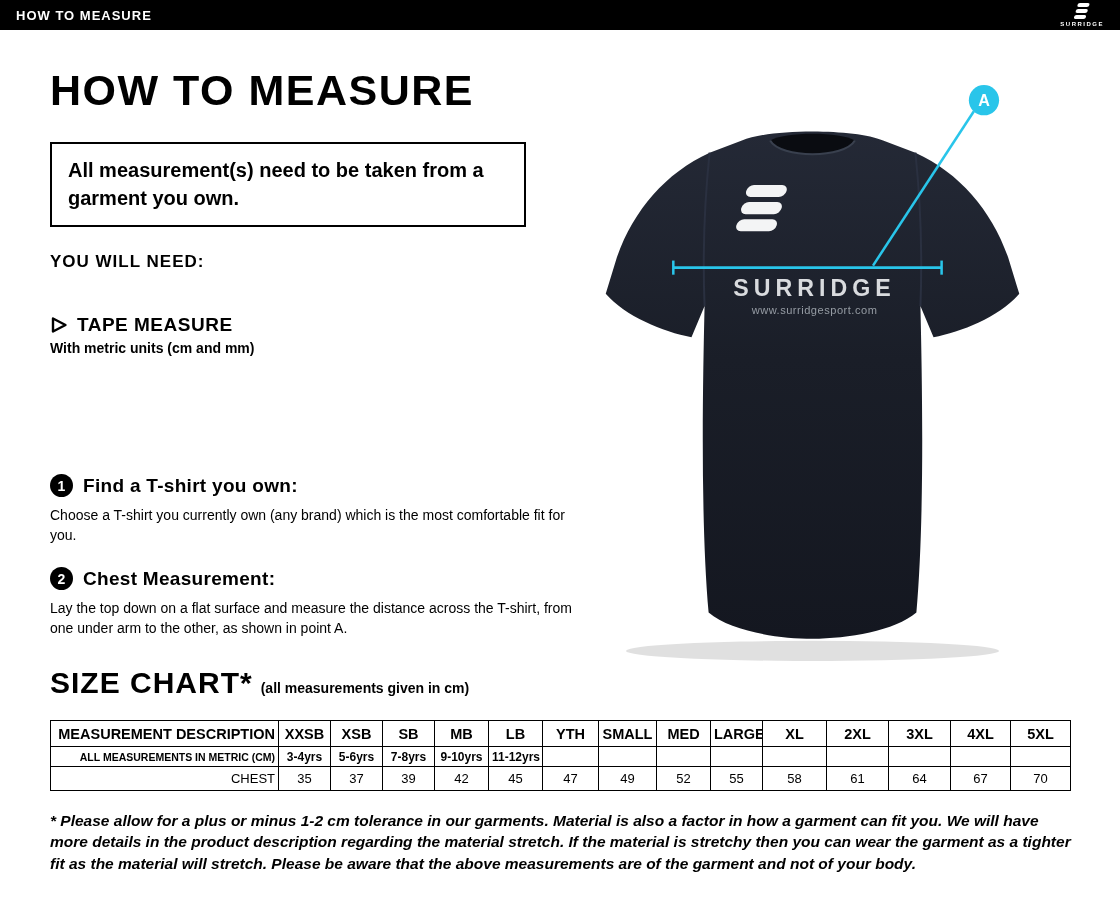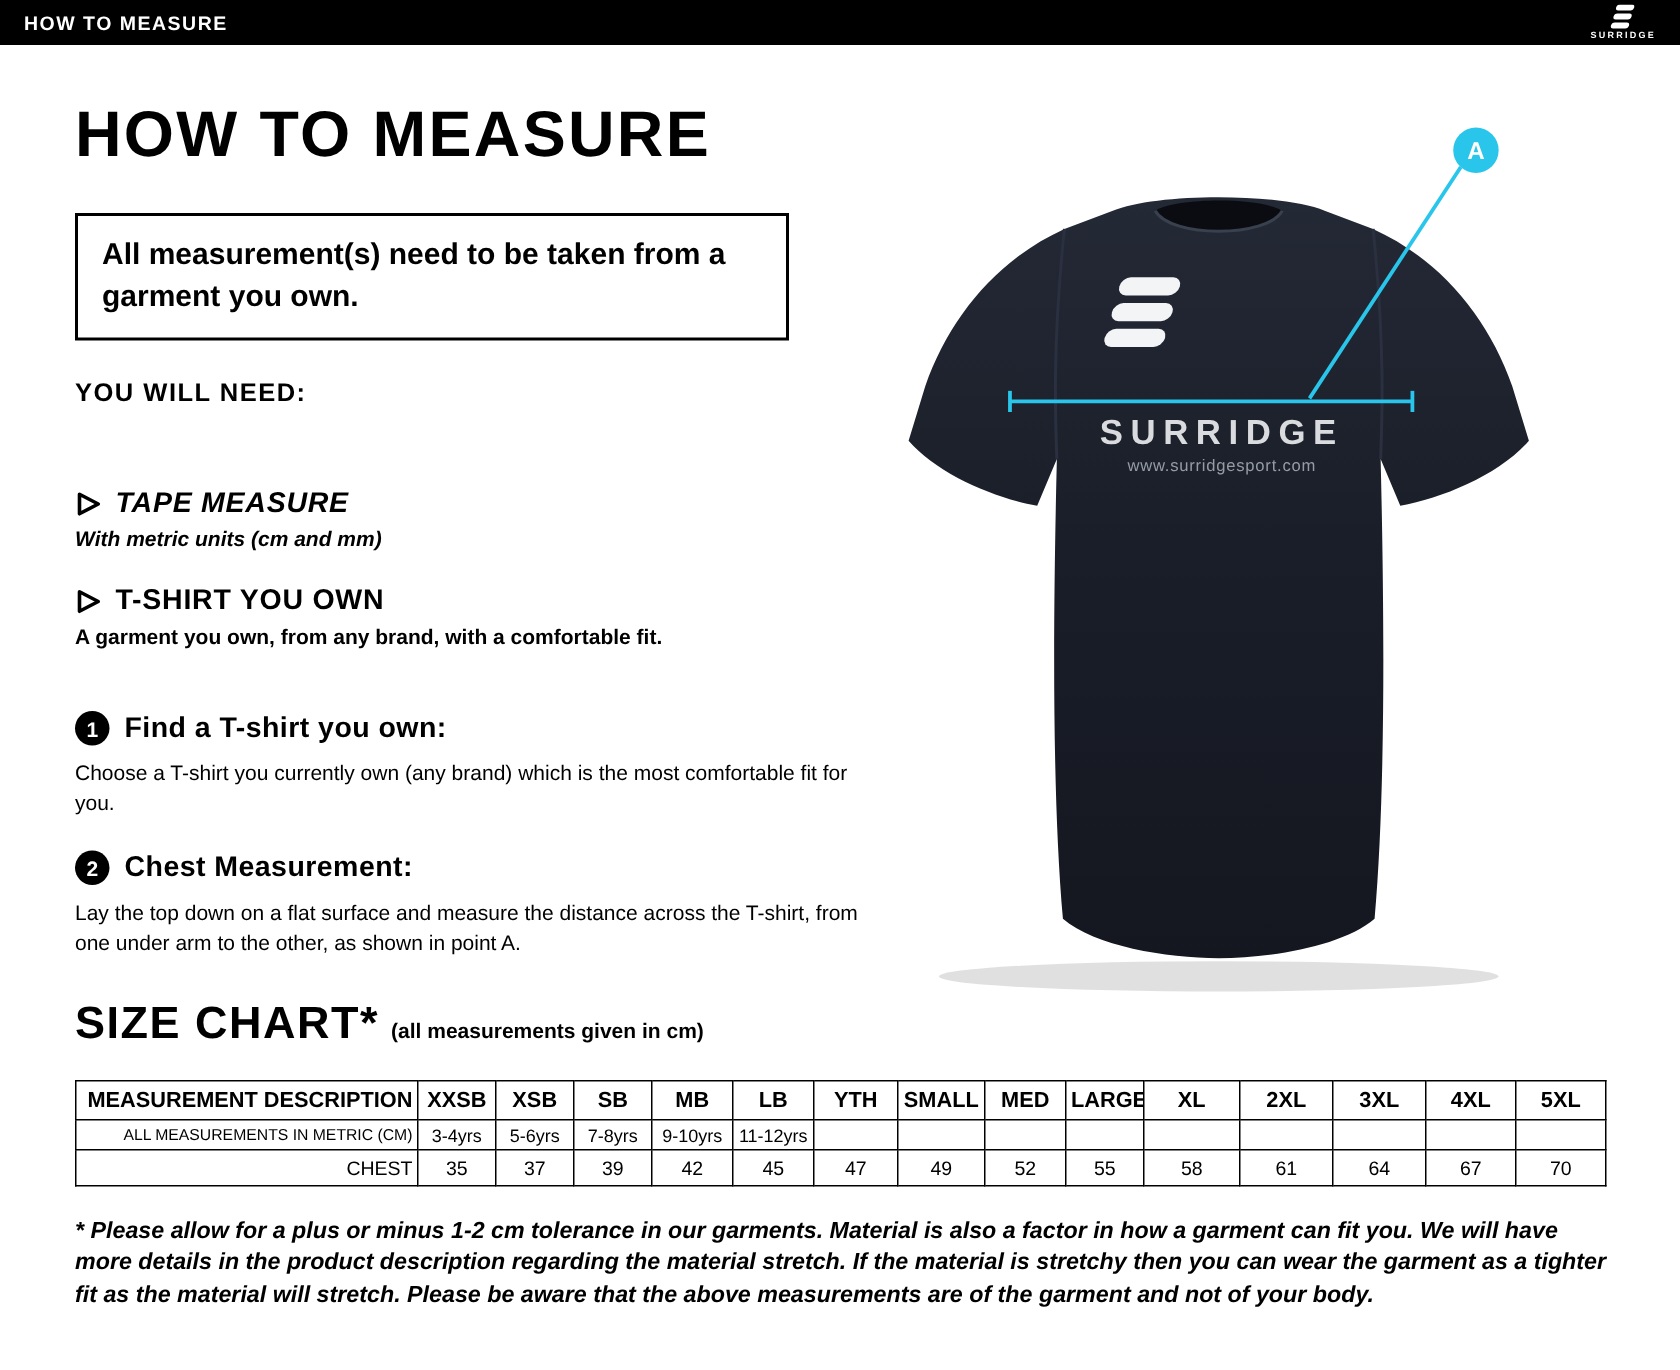--- a/index.html
+++ b/index.html
@@ -34,21 +34,21 @@
     font-size:20px; font-weight:bold; line-height:1.42;
   }
 
   
   .h2 {
     position:absolute; left:50px; top:252px;
     font-size:17px; font-weight:bold; letter-spacing:1px;
   }
 
   .need-item { position:absolute; left:50px; width:540px; }
-  .need-item.first { top:325px;font-style:italic; }
+  .need-item.first { top:314px; }
   .need-item.second { top:390px; }
   .need-title-row { display:flex; align-items:center; gap:9px; }
   .need-title { font-size:19px; font-weight:bold; letter-spacing:0.5px; }
   .need-desc { font-size:14px; font-weight:bold; margin-top:4px; }
 
   
   .step { position:absolute; left:50px; width:528px; }
   .step.one { top:474px; }
   .step.two { top:567px; }
   .step-title-row { display:flex; align-items:center; gap:10px; }
@@ -73,21 +73,21 @@
 
   .size-table {
     position:absolute; left:50px; top:720px; width:1020px;
     border-collapse:collapse; table-layout:fixed;
   }
   .size-table th, .size-table td {
     border:1px solid #000; text-align:center; padding:2px 3px; overflow:hidden; white-space:nowrap;
   }
   .size-table tr.hdr th { font-size:14.5px; font-weight:bold; height:26px; }
   .size-table th.desc, .size-table td.desc { text-align:right; padding-left:6px; }
-  .size-table tr.metric td { font-size:12px; font-weight:normal; height:20px; }
+  .size-table tr.metric td { font-size:12px; font-weight:bold; height:20px; }
   .size-table tr.metric td.desc { font-size:10.5px; }
   .size-table tr.chest td { font-size:13px; font-weight:normal; height:24px; }
 
   
   .footnote {
     position:absolute; left:50px; top:810px; width:1024px;
     font-size:15.5px; font-weight:bold; font-style:italic; line-height:1.38;
   }
 </style>
 </head>
@@ -120,29 +120,20 @@
   <div class="need-item first">
     <div class="need-title-row">
       <svg width="18" height="18" viewBox="0 0 18 18">
         <polygon points="3,2.5 15.5,9 3,15.5" fill="none" stroke="#000" stroke-width="2.4" stroke-linejoin="round"></polygon>
       </svg>
       <span class="need-title">TAPE MEASURE</span>
     </div>
     <div class="need-desc">With metric units (cm and mm)</div>
   </div>
 
-  <div class="need-item second">
-    <div class="need-title-row">
-      <svg width="18" height="18" viewBox="0 0 18 18">
-        <polygon points="3,2.5 15.5,9 3,15.5" fill="none" stroke="#000" stroke-width="2.4" stroke-linejoin="round"></polygon>
-      </svg>
-      <span class="need-title">T-SHIRT YOU OWN</span>
-    </div>
-    <div class="need-desc">A garment you own, from any brand, with a comfortable fit.</div>
-  </div>
 
   <div class="step one">
     <div class="step-title-row">
       <span class="step-circle">1</span>
       <span class="step-title">Find a T-shirt you own:</span>
     </div>
     <div class="step-desc">Choose a T-shirt you currently own (any brand) which is the most comfortable fit for you.</div>
   </div>
 
   <div class="step two">

